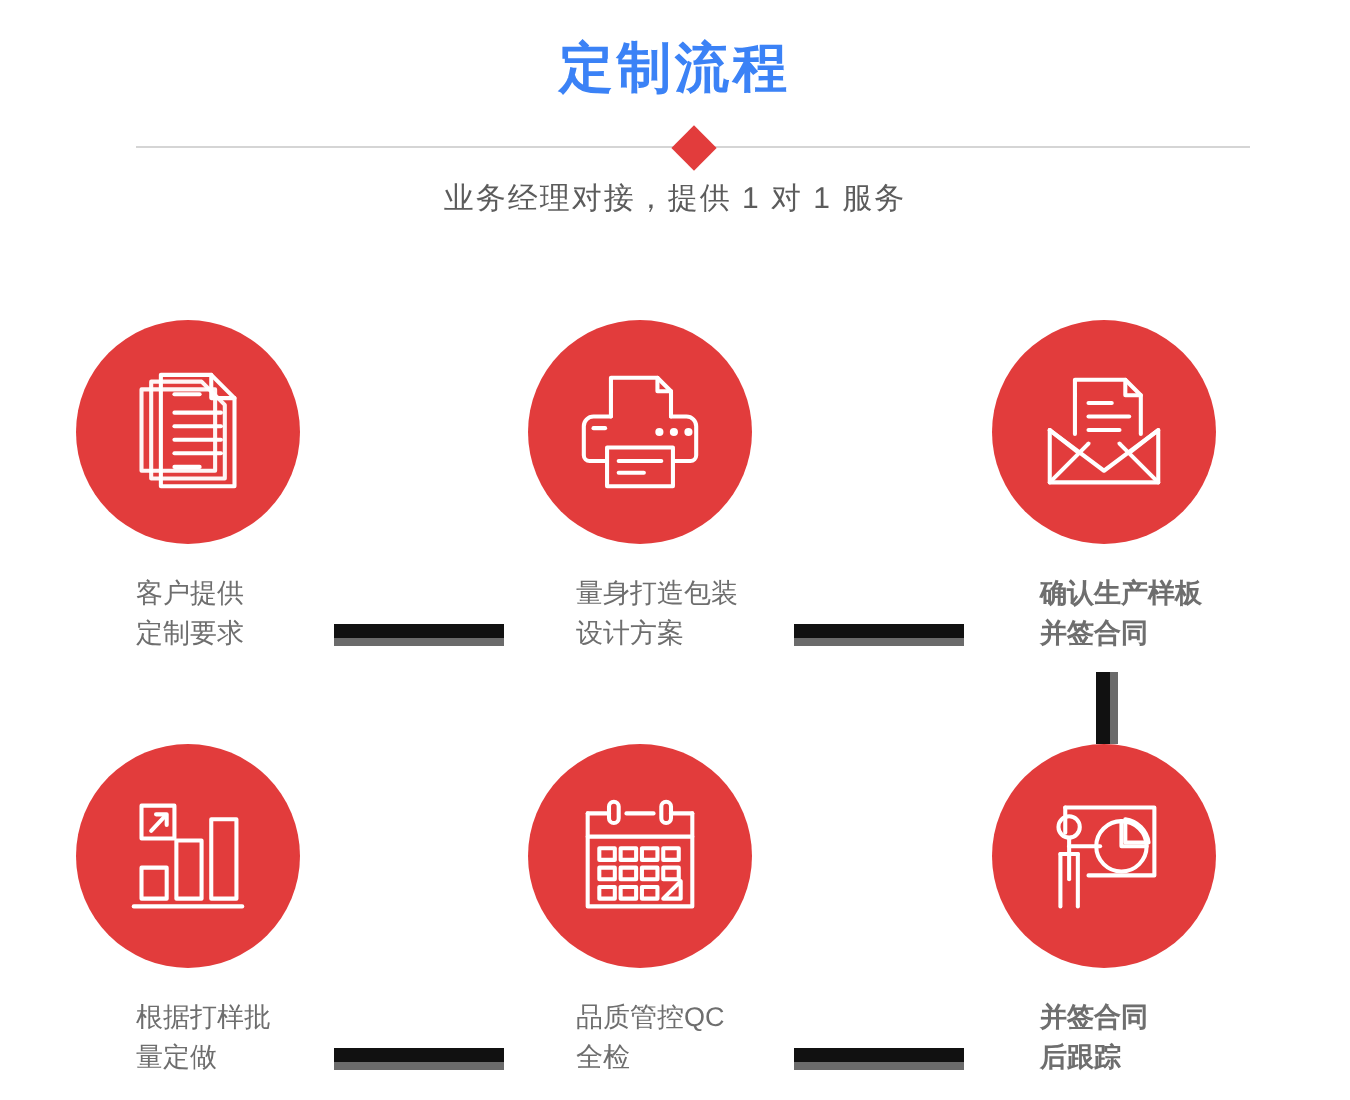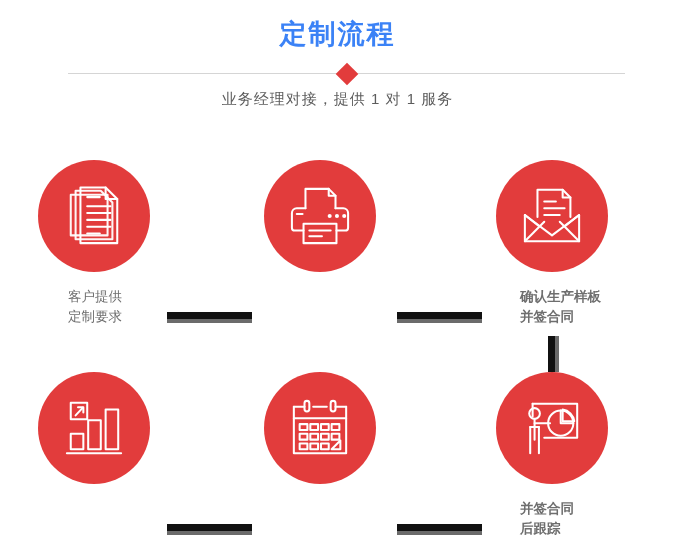--- a/index.html
+++ b/index.html
@@ -210,20 +210,22 @@
           <path d="M8 30 H14"></path>
           <circle cx="42" cy="32" r="2.1" fill="#ffffff" stroke="none"></circle>
           <circle cx="49.5" cy="32" r="2.1" fill="#ffffff" stroke="none"></circle>
           <circle cx="57" cy="32" r="2.1" fill="#ffffff" stroke="none"></circle>
           <path d="M15 40 H49 V60 H15 Z"></path>
           <path d="M21 47 H43"></path>
           <path d="M21 53 H34"></path>
         </g>
       </svg>
     </div>
+    <div class="step-label">量身打造包装
+设计方案</div>
   </div>
 
   <div class="step col2 row0">
     <div class="circle">
       <svg viewBox="0 0 64 64">
         <g fill="none" stroke="#ffffff" stroke-width="2.1" stroke-linejoin="round" stroke-linecap="round">
           <path d="M17 33 V5 H43 L51 13 V33"></path>
           <path d="M43 5 V13 H51"></path>
           <path d="M24 17 H36"></path>
           <path d="M24 24 H45"></path>
@@ -247,20 +249,22 @@
           <rect x="8" y="6" width="17" height="17"></rect>
           <path d="M13 19 L20.5 11"></path>
           <path d="M15.5 10.5 H21 V16"></path>
           <rect x="8" y="38" width="13" height="16"></rect>
           <rect x="26" y="24" width="13" height="30"></rect>
           <rect x="44" y="13" width="13" height="41"></rect>
           <path d="M4 58 H60"></path>
         </g>
       </svg>
     </div>
+    <div class="step-label">根据打样批
+量定做</div>
   </div>
 
   <div class="step col1 row1">
     <div class="circle">
       <svg viewBox="0 0 64 64">
         <g fill="none" stroke="#ffffff" stroke-width="2.1" stroke-linejoin="round" stroke-linecap="round">
           <rect x="16" y="4" width="5" height="11" rx="2.5"></rect>
           <rect x="43" y="4" width="5" height="11" rx="2.5"></rect>
           <path d="M25 10 H39"></path>
           <path d="M5 10 H16"></path>
@@ -275,20 +279,22 @@
           <rect x="22" y="38" width="8" height="6"></rect>
           <rect x="33" y="38" width="8" height="6"></rect>
           <rect x="44" y="38" width="8" height="6"></rect>
           <rect x="11" y="48" width="8" height="6"></rect>
           <rect x="22" y="48" width="8" height="6"></rect>
           <rect x="33" y="48" width="8" height="6"></rect>
           <path d="M44 54 L53 45 V54 Z"></path>
         </g>
       </svg>
     </div>
+    <div class="step-label">品质管控QC
+全检</div>
   </div>
 
   <div class="step col2 row1">
     <div class="circle">
       <svg viewBox="0 0 64 64">
         <g fill="none" stroke="#ffffff" stroke-width="2.1" stroke-linejoin="round" stroke-linecap="round">
           <path d="M12 7 H58 V42 H24"></path>
           <path d="M12 7 V20"></path>
           <circle cx="14" cy="17" r="5.5"></circle>
           <path d="M14 23 V44"></path>

